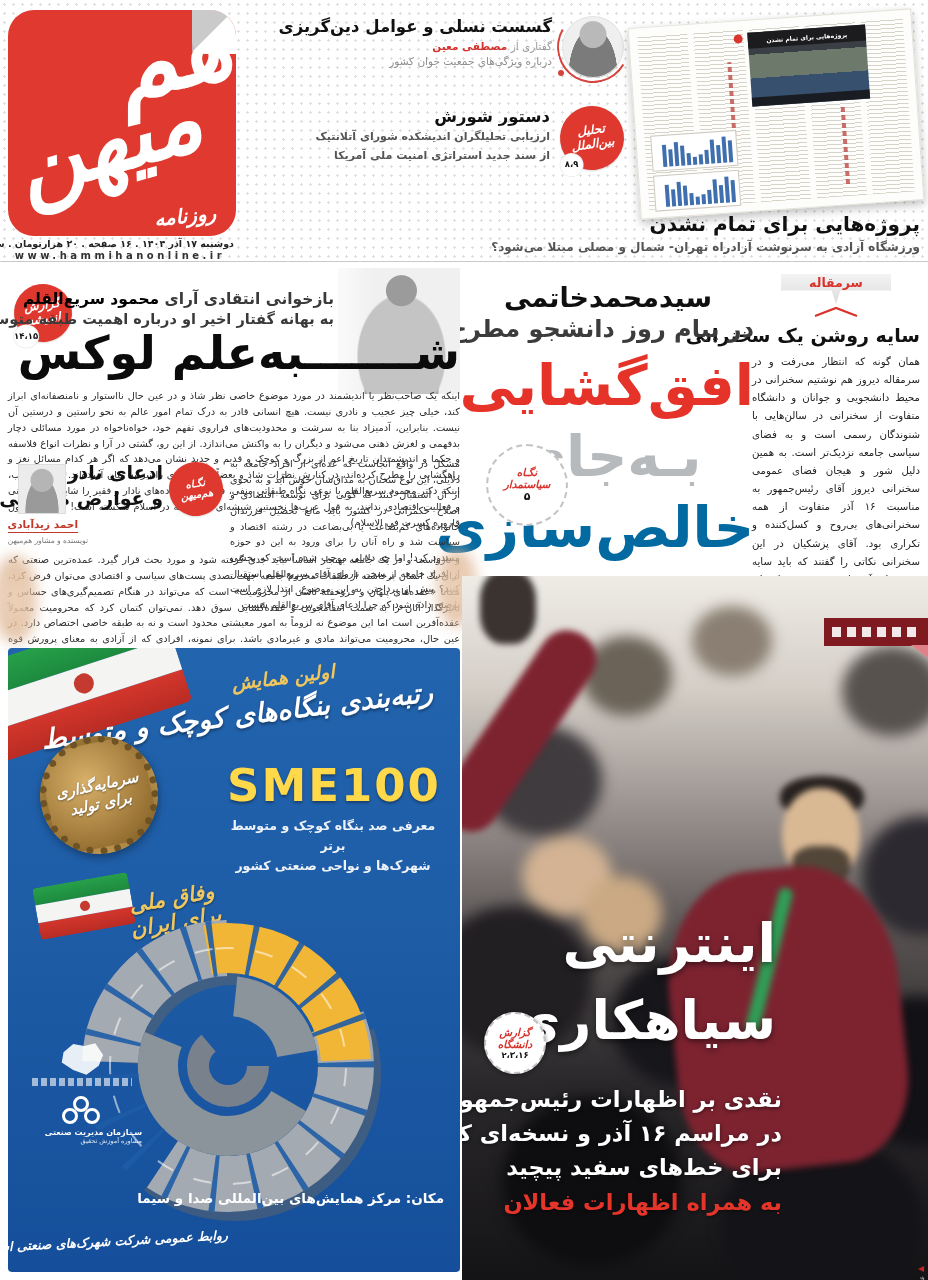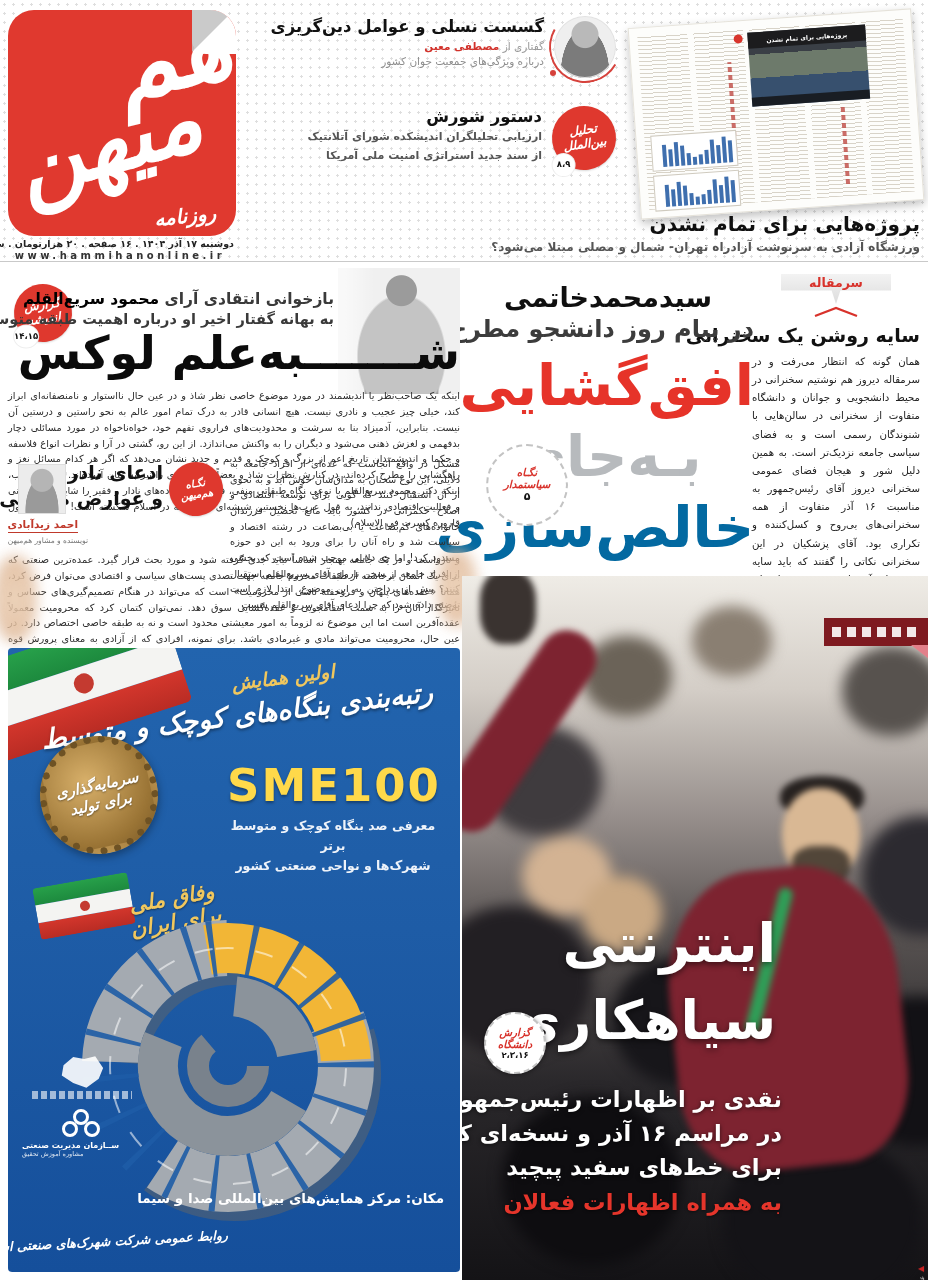--- a/index.html
+++ b/index.html
@@ -18,21 +18,21 @@
   .logo .fold i{position:absolute;left:0;top:0;width:0;height:0;border-top:44px solid #c4c4c4;border-right:44px solid transparent;display:block;opacity:.9}
   .logo-word{position:absolute;color:#fff;font-weight:bold;font-style:italic;white-space:nowrap}
   .logo-w1{font-size:98px;right:6px;top:-12px;transform:rotate(-14deg)}
   .logo-w2{font-size:92px;right:34px;top:78px;transform:rotate(-16deg)}
   .logo-tag{position:absolute;right:20px;bottom:8px;color:#fff;font-size:20px;font-style:italic;font-weight:bold;transform:rotate(-6deg)}
   .dateline{position:absolute;left:6px;top:238px;width:228px;font-size:9.5px;font-weight:bold;color:#222;text-align:center;white-space:nowrap}
   .website{position:absolute;left:6px;top:250px;width:228px;font-size:10px;color:#333;text-align:center;letter-spacing:3.5px;direction:ltr;font-weight:bold}
 
   
   .teasers{position:absolute;left:272px;top:10px;width:352px;height:246px}
-  .teaser{position:absolute;right:8px;width:100%;display:flex;flex-direction:row;gap:10px}
+  .teaser{position:absolute;right:0;width:100%;display:flex;flex-direction:row;gap:10px}
   .teaser .txt{flex:1;text-align:right}
   .t-title{font-size:16.5px;font-weight:bold;color:#111;line-height:1.3}
   .t-byline{font-size:10.5px;color:#9a9a9a;margin-top:3px}
   .t-byline b{color:#d2322b}
   .t-desc{font-size:10.5px;color:#8d8d8d;margin-top:2px;line-height:1.5}
   .avatar{width:62px;height:62px;border-radius:50%;flex:0 0 62px;position:relative;
     background:radial-gradient(circle at 50% 30%,#b9b9b9 0 13px,transparent 14px),
                radial-gradient(ellipse at 50% 95%,#7b7b7b 0 55%,transparent 56%),#efefef;
     box-shadow:0 0 0 1px #e2e2e2 inset}
   .avatar::after{content:"";position:absolute;inset:-5px;border:2px solid transparent;
@@ -144,21 +144,21 @@
   .ad-sme{position:absolute;left:208px;top:111px;width:236px;text-align:center;color:#ffd94a;font-size:45px;font-weight:bold;letter-spacing:2px;direction:ltr;text-shadow:0 2px 3px rgba(0,0,0,.35);white-space:nowrap}
   .ad-sub{position:absolute;left:210px;top:168px;width:230px;text-align:center;color:#eef3fa;font-size:12.5px;font-weight:bold;line-height:1.6}
   .seal{position:absolute;left:32px;top:88px;width:118px;height:118px;border-radius:50%;
     background:radial-gradient(circle at 40% 35%,#d8b06a,#9a7435 70%,#7a5a28);
     border:7px dotted #6e5224;display:flex;flex-direction:column;align-items:center;justify-content:center;transform:rotate(-12deg);
     box-shadow:0 3px 8px rgba(0,0,0,.35)}
   .seal span{color:#fff;font-style:italic;font-weight:bold;font-size:15px;line-height:1.25;white-space:nowrap;text-shadow:0 1px 2px rgba(0,0,0,.4)}
   .motto{position:absolute;left:120px;top:238px;transform:rotate(-10deg);text-align:center}
   .motto span{display:block;color:#f0c75e;font-size:21px;font-weight:bold;font-style:italic;white-space:nowrap;text-shadow:0 1px 2px rgba(0,0,0,.4)}
   .gear{position:absolute;left:30px;top:258px}
-  .ad-org{position:absolute;left:14px;bottom:114px;width:120px;color:#fff;text-align:left}
+  .ad-org{position:absolute;left:14px;bottom:127px;width:120px;color:#fff;text-align:right}
   .org-map{width:44px;height:34px;margin:0 auto 2px;background:#fff;clip-path:polygon(8% 30%,30% 6%,55% 12%,80% 4%,98% 38%,88% 70%,60% 96%,30% 82%,4% 60%);opacity:.9}
   .org-lines{height:8px;margin:2px 10px;background:repeating-linear-gradient(90deg,#fff 0 6px,transparent 6px 9px);opacity:.6}
   .org-circles{width:40px;height:30px;margin:10px auto 2px;position:relative}
   .org-circles i{position:absolute;width:16px;height:16px;border:3px solid #fff;border-radius:50%}
   .org-circles i:nth-child(1){left:11px;top:0}.org-circles i:nth-child(2){left:0;top:12px}.org-circles i:nth-child(3){left:22px;top:12px}
   .org-name{font-size:8px;font-weight:bold;white-space:nowrap}
   .org-sub{font-size:6.5px;opacity:.85;white-space:nowrap}
   .ad-footer{position:absolute;left:10px;bottom:24px;width:210px;color:#fff;font-size:12.5px;font-style:italic;font-weight:bold;transform:rotate(-3deg);text-align:center;white-space:nowrap}
   .ad-when{position:absolute;right:16px;bottom:66px;text-align:right}
   .ad-when .t{color:#fff;font-size:15px;font-weight:bold}

